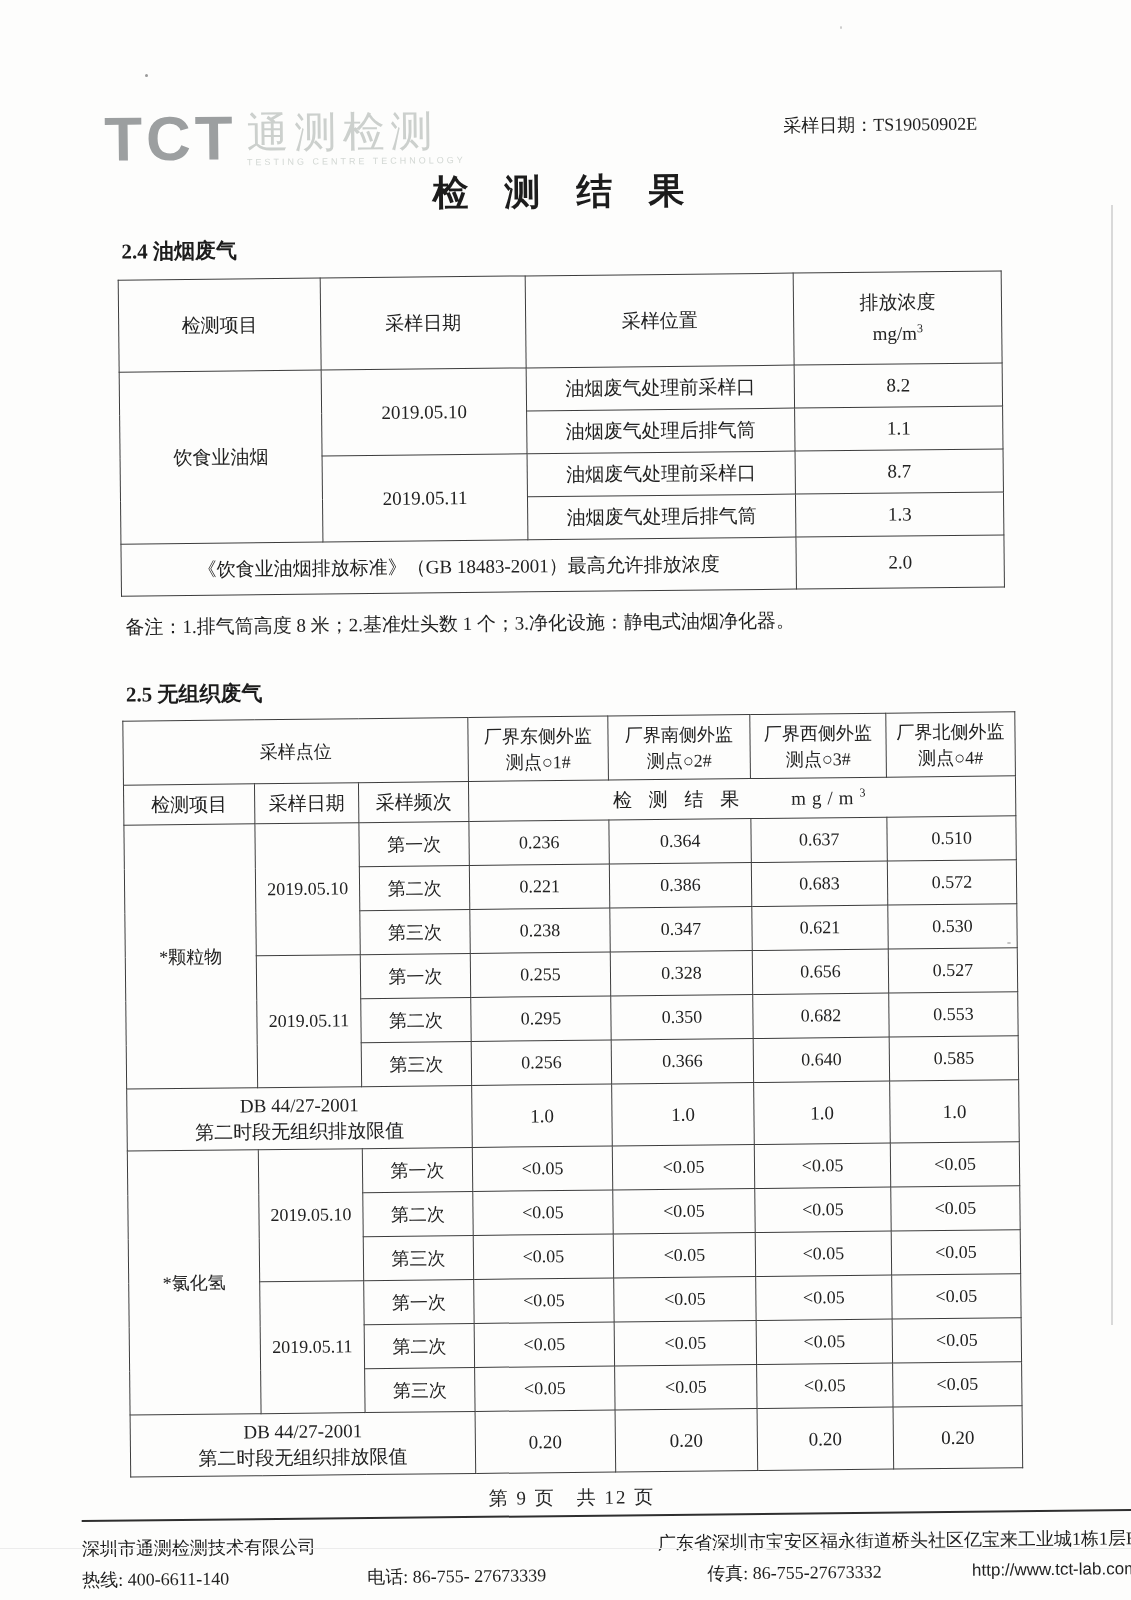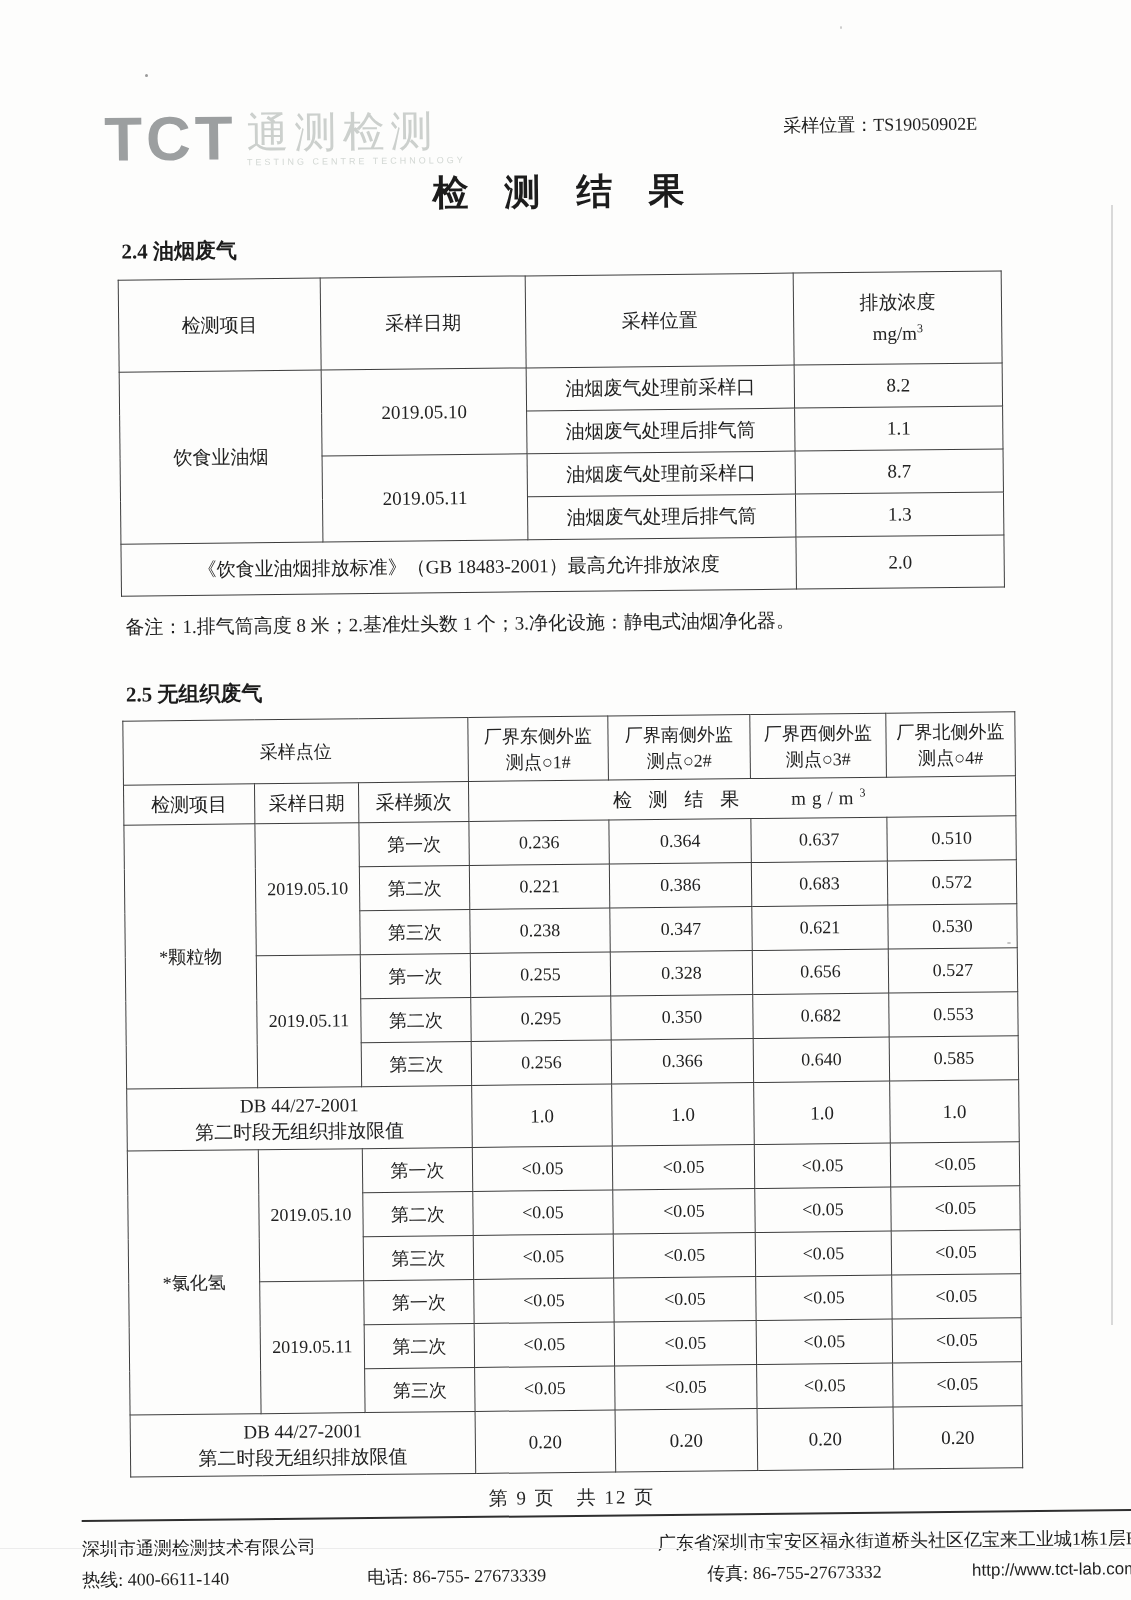--- a/index.html
+++ b/index.html
@@ -95,21 +95,21 @@
 
   <div class="doc-header">
     <div class="logo">
       <span class="logo-tct">TCT</span>
       <span class="logo-cn-wrap">
         <span class="logo-cn">通测检测</span>
         <span class="logo-sub">TESTING CENTRE TECHNOLOGY</span>
       </span>
     </div>
     <div class="report-no">
-      <span>采样位置：</span><span>TS19050902E</span>
+      <span>采样日期：</span><span>TS19050902E</span>
     </div>
   </div>
 
   <h1 class="doc-title">检测结果</h1>
 
   <h2 class="sec sec-24">2.4 油烟废气</h2>
 
   <table class="t1">
     <colgroup>
         <col style="width:202px">

